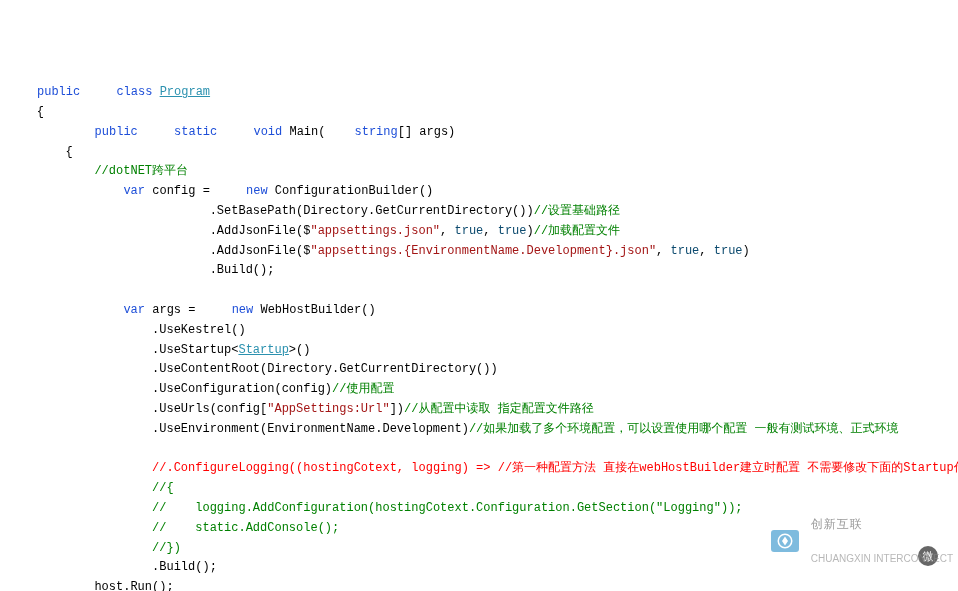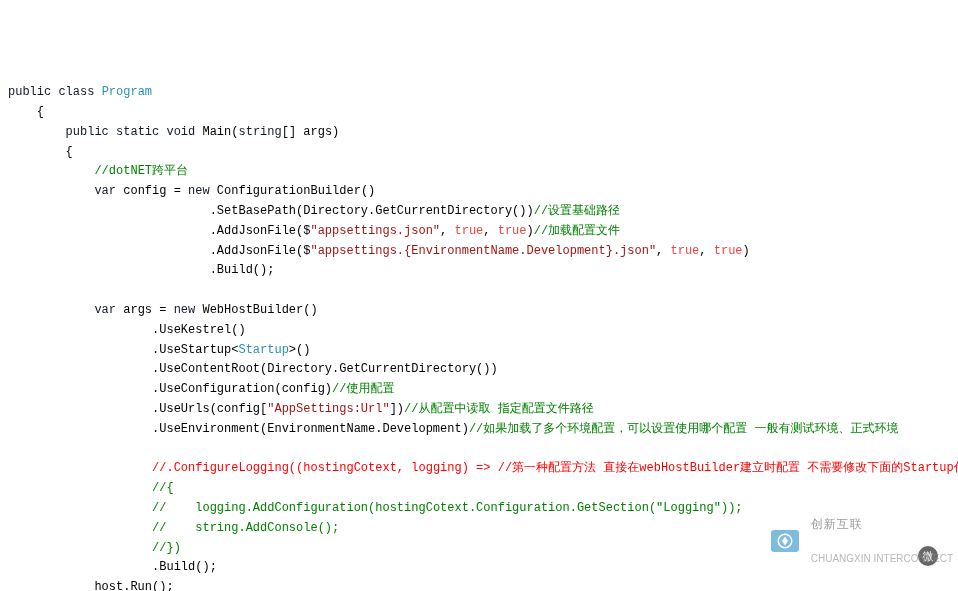--- a/index.html
+++ b/index.html
@@ -13,26 +13,26 @@
       line-height: 1.65;
       background: #ffffff;
       color: #000000;
       padding: 4px 8px;
       white-space: pre;
       position: relative;
       width: 958px;
       height: 591px;
       overflow: hidden;
     }
-    .keyword { color: #0f172a; }
-    .type { color: #2b91af; }
+    .keyword { color: #1d4ed8; margin-left: 29px; }
+    .type { color: #2b91af; text-decoration: underline; }
     .string { color: #a31515; }
     .comment-green { color: #008000; }
     .comment-red { color: #ff0000; }
-    .bool { color: #ef4444; }
+    .bool { color: #0c4a6e; }
     .watermark {
       position: absolute;
       right: 20px;
       bottom: 25px;
       display: flex;
       align-items: center;
       gap: 6px;
       opacity: 0.75;
       font-family: Arial, sans-serif;
     }
@@ -99,21 +99,21 @@
 <span>                    .UseKestrel()</span>
 <span>                    .UseStartup&lt;</span><span class="type">Startup</span><span>&gt;()</span>
 <span>                    .UseContentRoot(Directory.GetCurrentDirectory())</span>
 <span>                    .UseConfiguration(config)</span><span class="comment-green">//使用配置</span>
 <span>                    .UseUrls(config[</span><span class="string">"AppSettings:Url"</span><span>])</span><span class="comment-green">//从配置中读取 指定配置文件路径</span>
 <span>                    .UseEnvironment(EnvironmentName.Development)</span><span class="comment-green">//如果加载了多个环境配置，可以设置使用哪个配置 一般有测试环境、正式环境</span>
 <span></span>
 <span>                    </span><span class="comment-red">//.ConfigureLogging((hostingCotext, logging) =&gt; //第一种配置方法 直接在webHostBuilder建立时配置 不需要修改下面的Startup代码</span>
 <span>                    </span><span class="comment-green">//{</span>
 <span>                    </span><span class="comment-green">//    logging.AddConfiguration(hostingCotext.Configuration.GetSection("Logging"));</span>
-<span>                    </span><span class="comment-green">//    string.AddConsole();</span>
+<span>                    </span><span class="comment-green">//    static.AddConsole();</span>
 <span>                    </span><span class="comment-green">//})</span>
 <span>                    .Build();</span>
 <span>            host.Run();</span>
 
 </div>
 
 <div class="watermark">
   <span class="watermark-icon">微</span>
 </div>
 

